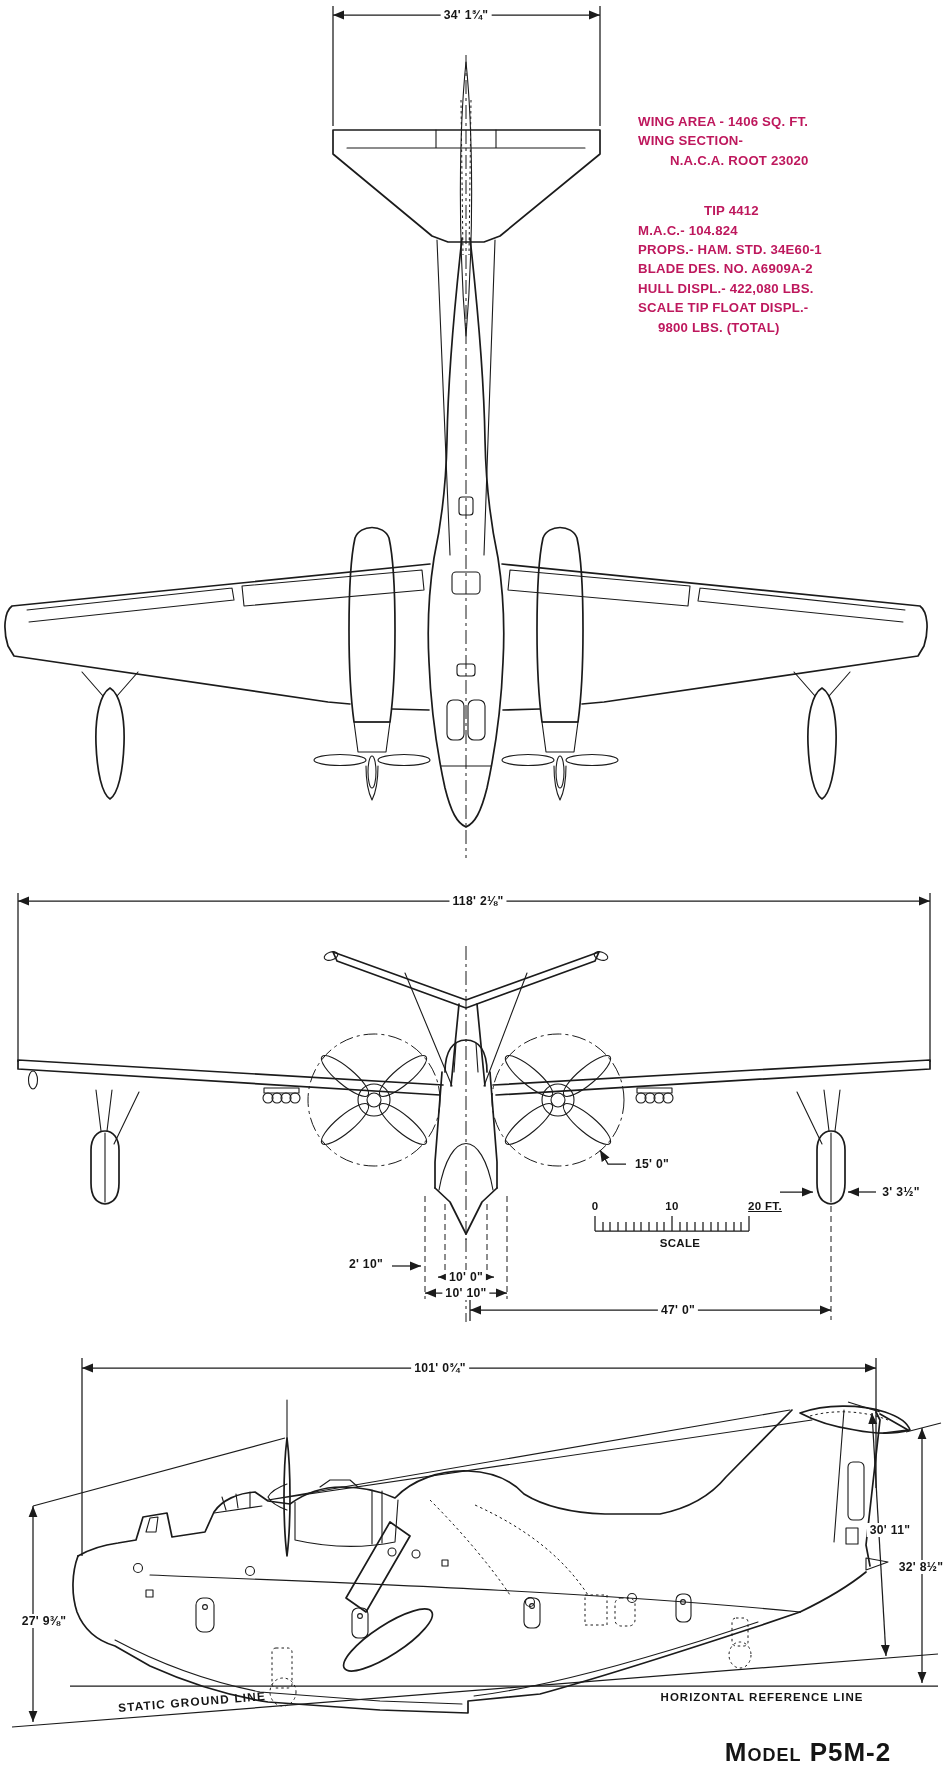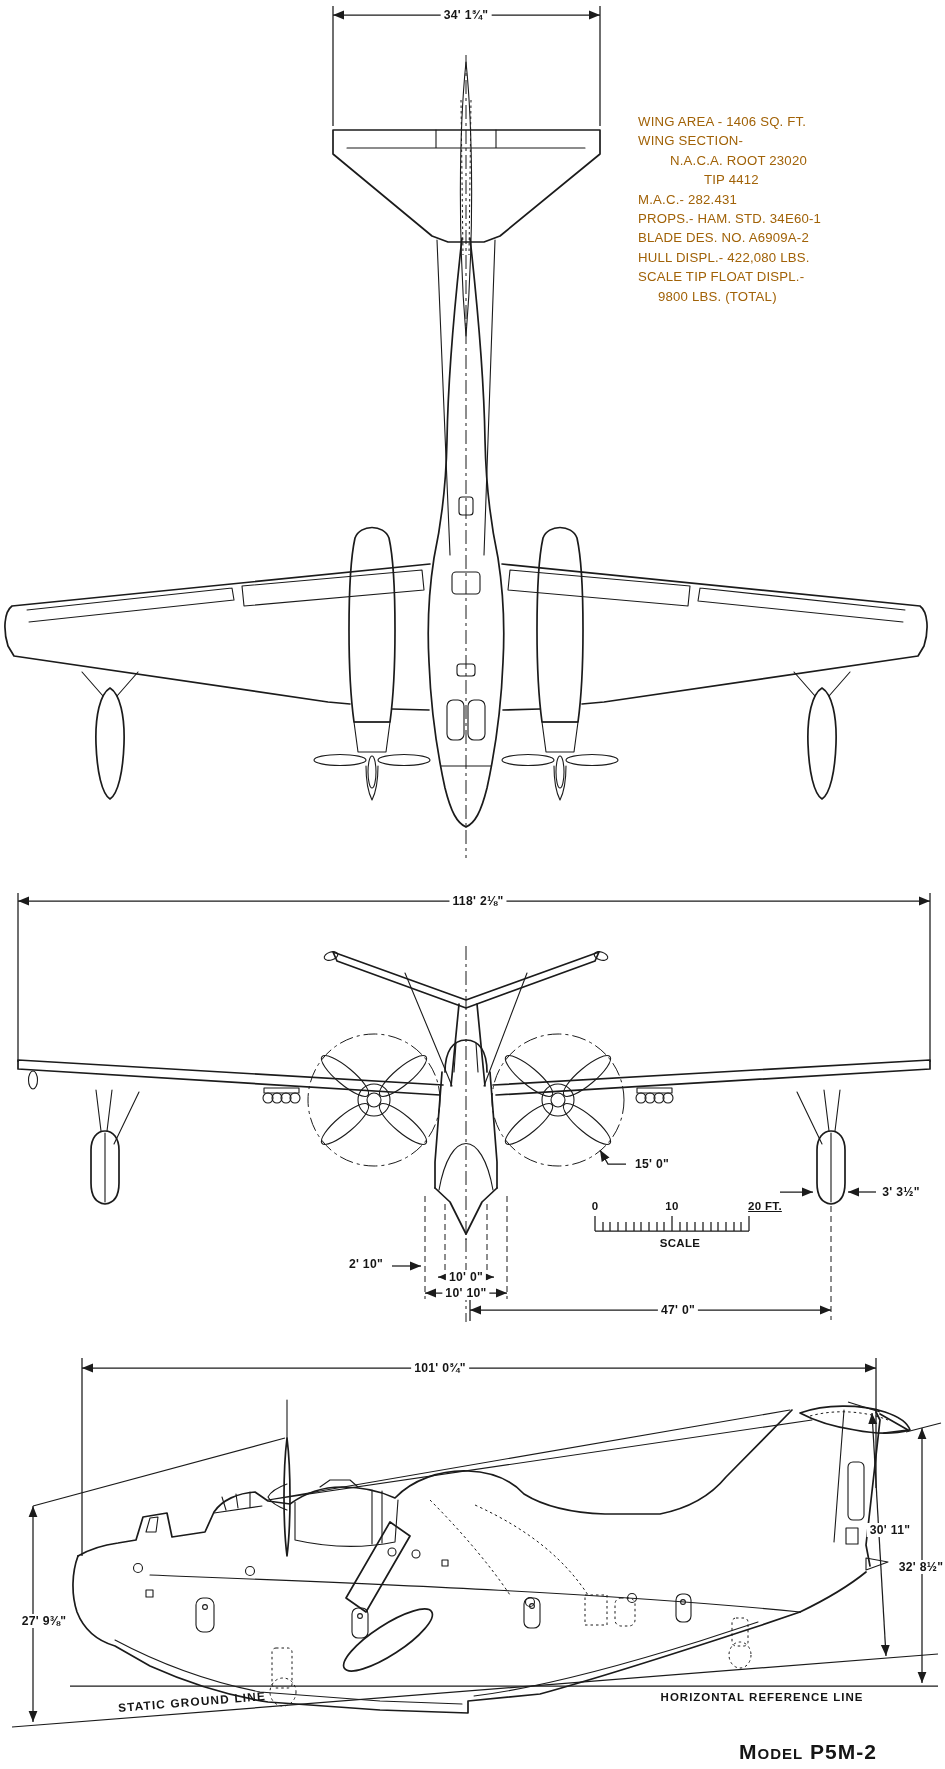--- a/index.html
+++ b/index.html
@@ -12,27 +12,27 @@
   .cl{fill:none;stroke:#1b1b1b;stroke-width:1;stroke-dasharray:14 4 3 4;}
   .dot{fill:none;stroke:#1b1b1b;stroke-width:1;stroke-dasharray:2.5 3;}
   .dsh{fill:none;stroke:#1b1b1b;stroke-width:1;stroke-dasharray:6 4;}
   .lbl{position:absolute;transform:translate(-50%,-50%);font-weight:700;font-size:12.2px;
        color:#151515;white-space:nowrap;letter-spacing:.3px;}
   .bg{background:#ffffff;padding:0 3px;}
   .titleblock{position:absolute;left:36px;top:106px;width:282px;text-align:center;}
   .titleblock div{font-variant:small-caps;font-size:16.5px;font-weight:700;color:#151515;
        letter-spacing:.5px;line-height:22px;}
   .specs{position:absolute;left:638px;top:112px;width:300px;}
-  .specs div{font-size:13.2px;font-weight:400;color:#a16207;line-height:19.4px;
+  .specs div{font-size:13.2px;font-weight:700;color:#be185d;line-height:19.4px;
        letter-spacing:.2px;white-space:nowrap;}
   .specs .ind1{padding-left:32px;}
-  .specs .ind2{padding-left:66px;}
+  .specs .ind2{padding-left:66px;margin-top:31px;}
   .specs .ind3{padding-left:20px;}
   .small{font-size:11.5px;}
-  .model{font-variant:small-caps;font-size:21px;letter-spacing:1px;}
+  .model{font-variant:small-caps;font-size:26px;letter-spacing:1px;}
   .rot{transform:translate(-50%,-50%) rotate(-4.6deg);letter-spacing:1.2px;font-size:11.8px;}
 </style>
 </head>
 <body>
 
 <div id="canvas">
 
 <svg width="945" height="1769" viewBox="0 0 945 1769">
   <defs>
     <marker id="arw" viewBox="0 0 10 8" refX="10" refY="4" markerWidth="9" markerHeight="8" orient="auto-start-reverse">
@@ -292,21 +292,21 @@
     <path class="dim" d="M603,1222 V1231 M610,1222 V1231 M618,1222 V1231 M626,1222 V1231 M634,1222 V1231 M641,1222 V1231 M649,1222 V1231 M657,1222 V1231 M664,1222 V1231 M680,1222 V1231 M687,1222 V1231 M695,1222 V1231 M703,1222 V1231 M711,1222 V1231 M718,1222 V1231 M726,1222 V1231 M734,1222 V1231 M741,1222 V1231"></path>
   </g>
 </svg>
 
 
 <div class="specs">
   <div>WING AREA - 1406 SQ. FT.</div>
   <div>WING SECTION-</div>
   <div class="ind1">N.A.C.A. ROOT 23020</div>
   <div class="ind2">TIP 4412</div>
-  <div>M.A.C.- 282.431</div>
+  <div>M.A.C.- 104.824</div>
   <div>PROPS.- HAM. STD. 34E60-1</div>
   <div>BLADE DES. NO. A6909A-2</div>
   <div>HULL DISPL.- 422,080 LBS.</div>
   <div>SCALE TIP FLOAT DISPL.-</div>
   <div class="ind3">9800 LBS. (TOTAL)</div>
 </div>
 
 <span class="lbl bg" style="left:466px;top:15px;">34' 1¾"</span>
 <span class="lbl bg" style="left:478px;top:901px;">118' 2⅛"</span>
 <span class="lbl" style="left:652px;top:1164px;">15' 0"</span>

